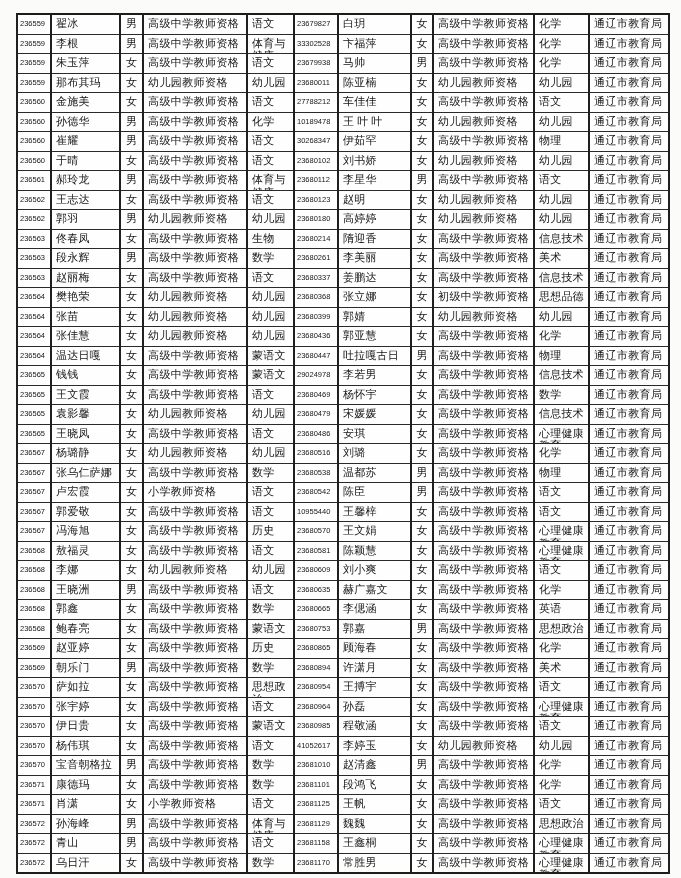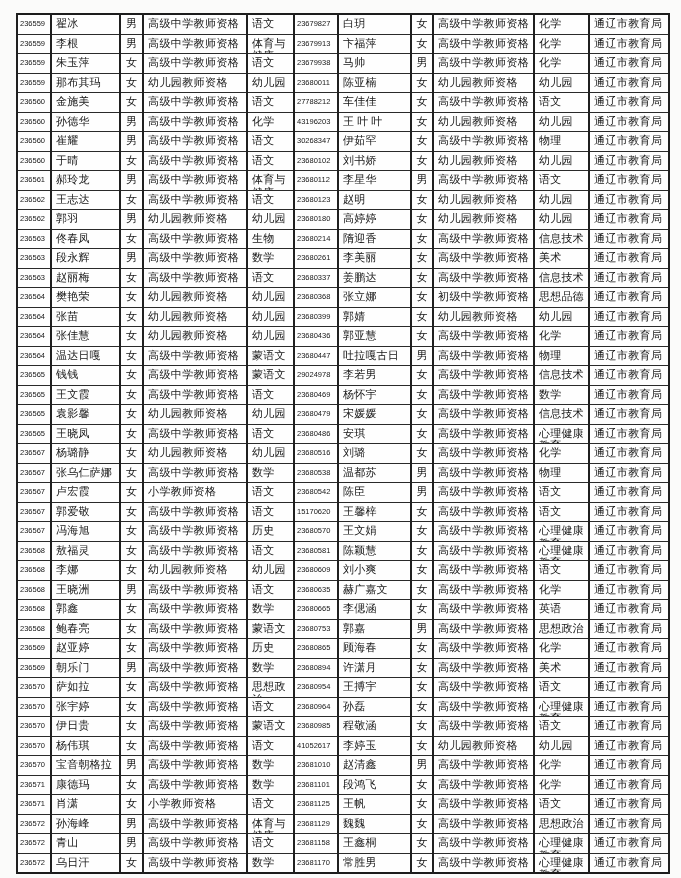--- a/index.html
+++ b/index.html
@@ -103,21 +103,21 @@
           <td class="c-gender">
             <div class="cw">男</div>
           </td>
           <td class="c-qual">
             <div class="cw">高级中学教师资格</div>
           </td>
           <td class="c-subject">
             <div class="cw">体育与健康</div>
           </td>
           <td class="c-id">
-            <div class="cw">23679913</div>
+            <div class="cw">33302528</div>
           </td>
           <td class="c-name">
             <div class="cw">卞福萍</div>
           </td>
           <td class="c-gender">
             <div class="cw">女</div>
           </td>
           <td class="c-qual">
             <div class="cw">高级中学教师资格</div>
           </td>
@@ -243,21 +243,21 @@
           <td class="c-gender">
             <div class="cw">男</div>
           </td>
           <td class="c-qual">
             <div class="cw">高级中学教师资格</div>
           </td>
           <td class="c-subject">
             <div class="cw">化学</div>
           </td>
           <td class="c-id">
-            <div class="cw">43196203</div>
+            <div class="cw">10189478</div>
           </td>
           <td class="c-name">
             <div class="cw">王 叶 叶</div>
           </td>
           <td class="c-gender">
             <div class="cw">女</div>
           </td>
           <td class="c-qual">
             <div class="cw">幼儿园教师资格</div>
           </td>
@@ -943,21 +943,21 @@
           <td class="c-gender">
             <div class="cw">女</div>
           </td>
           <td class="c-qual">
             <div class="cw">高级中学教师资格</div>
           </td>
           <td class="c-subject">
             <div class="cw">语文</div>
           </td>
           <td class="c-id">
-            <div class="cw">15170620</div>
+            <div class="cw">10955440</div>
           </td>
           <td class="c-name">
             <div class="cw">王馨梓</div>
           </td>
           <td class="c-gender">
             <div class="cw">女</div>
           </td>
           <td class="c-qual">
             <div class="cw">高级中学教师资格</div>
           </td>

